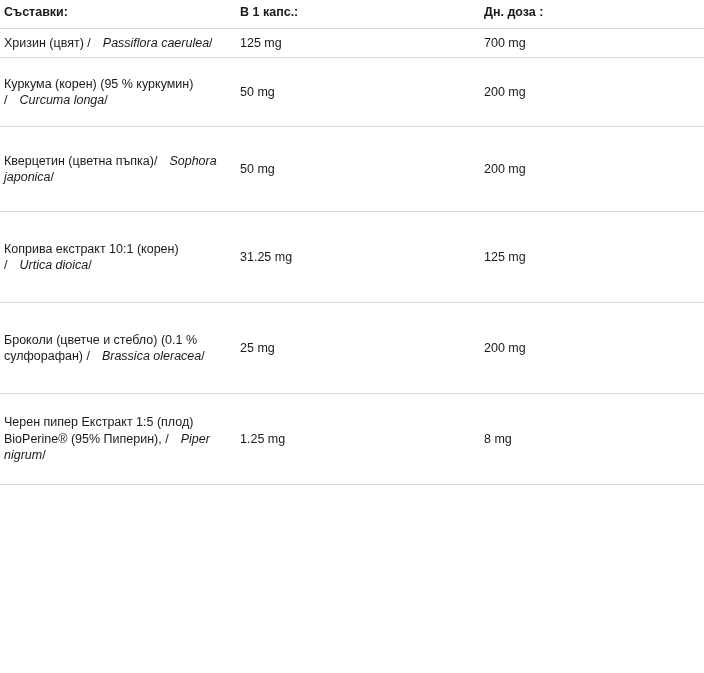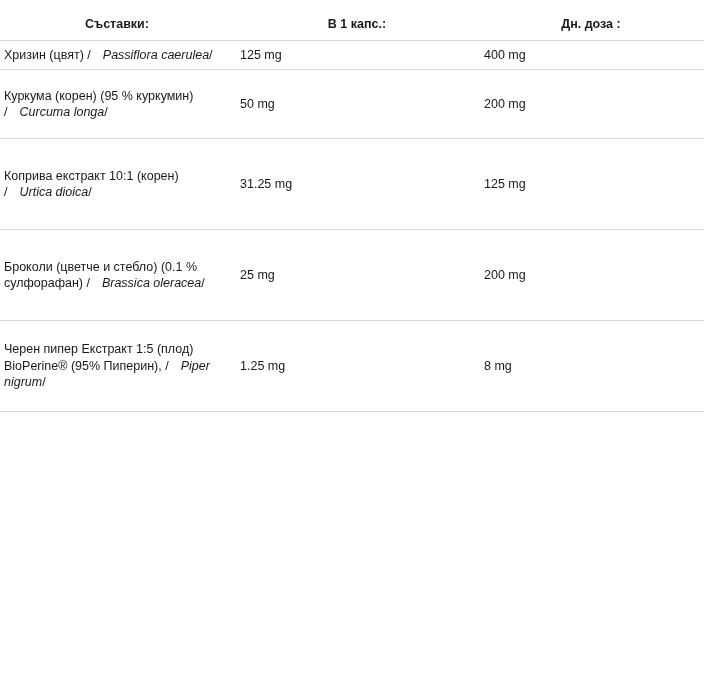--- a/index.html
+++ b/index.html
@@ -35,24 +35,23 @@
     border-bottom: 1px solid #d9d9d9;
     padding: 6px 6px 6px 4px;
     vertical-align: middle;
     text-align: left;
     font-weight: normal;
     line-height: 1.32;
   }
   table.ingredients thead th {
     border-top: none;
     font-weight: bold;
-    padding-top: 16px;
+    padding-top: 4px;
     padding-bottom: 7px;
     vertical-align: top;
-    text-align: center;
   }
   table.ingredients thead th.h1 { font-weight: bold; }
   .cell-name { padding-right: 10px; }
   .latin { font-style: italic; padding-left: 12px; }
   tr.r-tall td { height: 56px; }
   tr.r-tall2 td { height: 72px; }
   tr.r-xtall td { height: 78px; }
 </style>
 </head>
 <body>
@@ -71,29 +70,34 @@
         <th class="h2">В 1 капс.:</th>
         <th class="h3">Дн. доза :</th>
       </tr>
     </thead>
     <tbody>
 
 
       <tr>
         <td class="cell-name"><span>Хризин (цвят)  /</span><span class="latin">Passiflora caerulea</span><span>/</span></td>
         <td>125 mg</td>
-        <td>400 mg</td>
+        <td>700 mg</td>
       </tr>
 
       <tr class="r-tall">
         <td class="cell-name"><span>Куркума (корен) (95 % куркумин) /</span><span class="latin">Curcuma longa</span><span>/</span></td>
         <td>50 mg</td>
         <td>200 mg</td>
       </tr>
 
+      <tr class="r-tall2">
+        <td class="cell-name"><span>Кверцетин (цветна пъпка)/</span><span class="latin">Sophora japonica</span><span>/</span></td>
+        <td>50 mg</td>
+        <td>200 mg</td>
+      </tr>
 
 
 
       <tr class="r-xtall">
         <td class="cell-name"><span>Коприва екстракт 10:1 (корен) /</span><span class="latin">Urtica dioica</span><span>/</span></td>
         <td>31.25 mg</td>
         <td>125 mg</td>
       </tr>
 
       <tr class="r-xtall">

